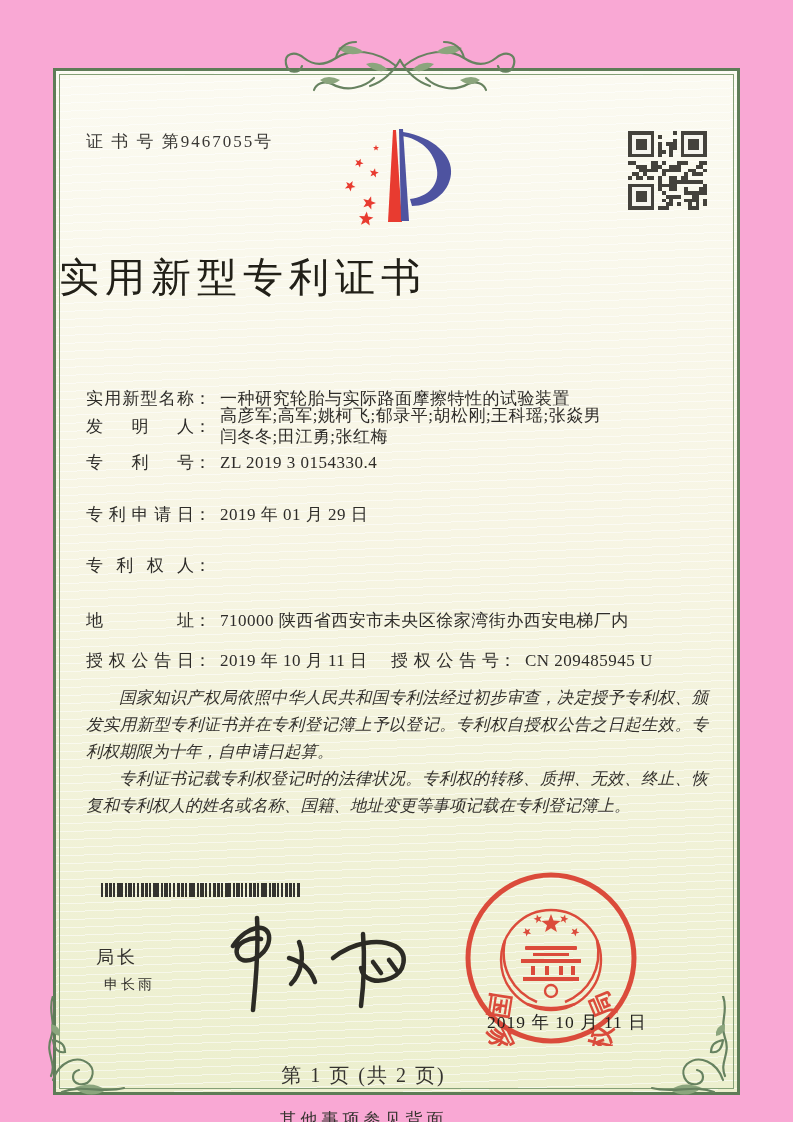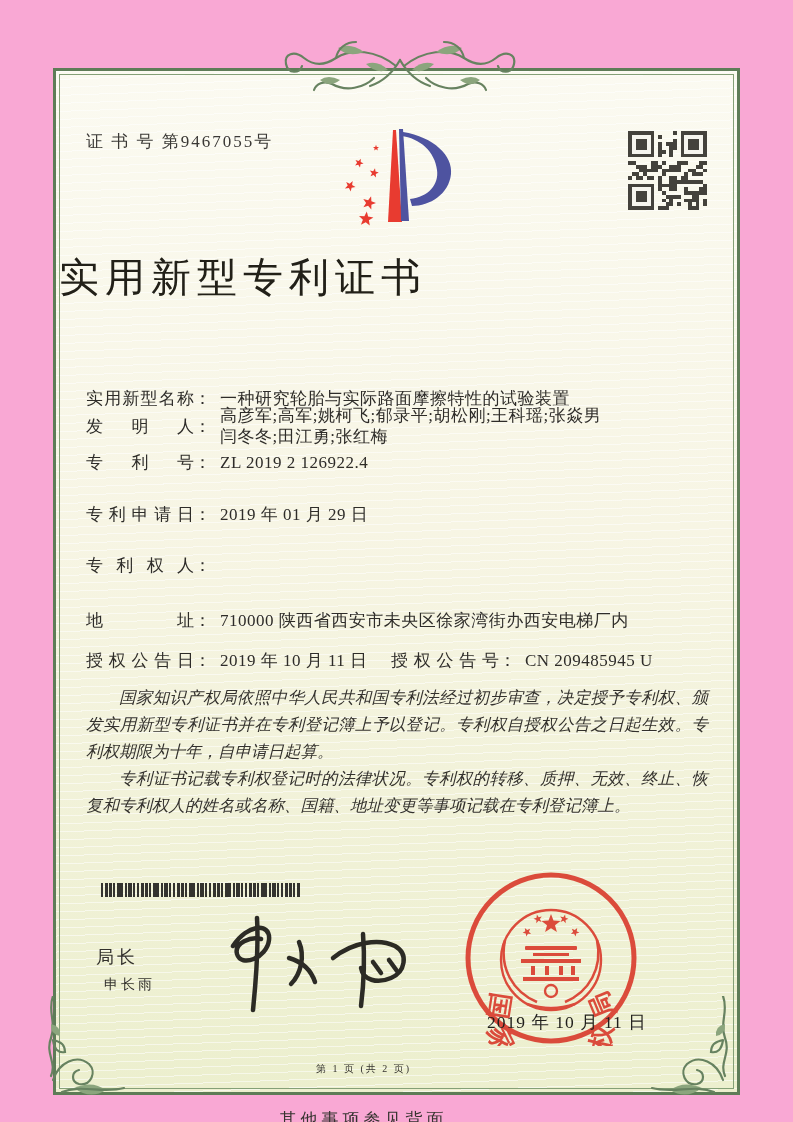--- a/index.html
+++ b/index.html
@@ -62,21 +62,21 @@
   }
   
   .director-label{left:96px;top:945px;font-size:18px;font-family:Liberation Serif, serif;color:#32302c;letter-spacing:3px;}
   .director-name{left:104px;top:976px;font-size:14px;font-family:"Liberation Sans","DejaVu Sans",sans-serif;color:#32302c;letter-spacing:3px;}
   .signature{left:213px;top:912px;width:200px;height:105px;}
   
   .seal{left:463px;top:870px;width:176px;height:176px;opacity:.9;z-index:4;}
   .seal-text{font-size:26px;font-weight:bold;letter-spacing:12px;fill:#d93a2b;font-family:"Liberation Serif","DejaVu Serif",serif;}
   .seal-date{left:487px;top:1010px;font-size:17.5px;color:#201f1c;letter-spacing:1px;z-index:5;}
   
-  .page-info{left:0;top:1062px;width:727px;text-align:center;font-size:10px;letter-spacing:2px;color:#35332f;}
+  .page-info{left:0;top:1062px;width:727px;text-align:center;font-size:20px;letter-spacing:2px;color:#35332f;}
   .back-note{left:0;top:1108px;width:727px;text-align:center;font-size:17px;letter-spacing:4px;color:#35332f;}
   .green-draw{stroke:#678260;fill:none;stroke-width:2.2;stroke-linecap:round;}
   .green-fill{fill:#8ba57d;stroke:none;}
   .sig-stroke{stroke:#2c2b25;fill:none;stroke-width:4.5;stroke-linecap:round;stroke-linejoin:round;}
 </style>
 </head>
 <body>
 
 <div class="page">
 
@@ -270,21 +270,21 @@
 
   <div class="abs row row-inventors">
     <span class="flabel">发明人</span>
       <span class="colon">：</span>
     <span class="fvalue"><span class="vline">高彦军;高军;姚柯飞;郁录平;胡松刚;王科瑶;张焱男</span><span class="vline">闫冬冬;田江勇;张红梅</span></span>
   </div>
 
   <div class="abs row row-patent">
     <span class="flabel">专利号</span>
       <span class="colon">：</span>
-    <span class="fvalue">ZL 2019 2 126922.4</span>
+    <span class="fvalue">ZL 2019 3 0154330.4</span>
   </div>
 
   <div class="abs row row-filing">
     <span class="flabel">专利申请日</span>
       <span class="colon">：</span>
     <span class="fvalue">2019 年 01 月 29 日</span>
   </div>
 
   <div class="abs row row-patentee">
     <span class="flabel">专利权人</span>

